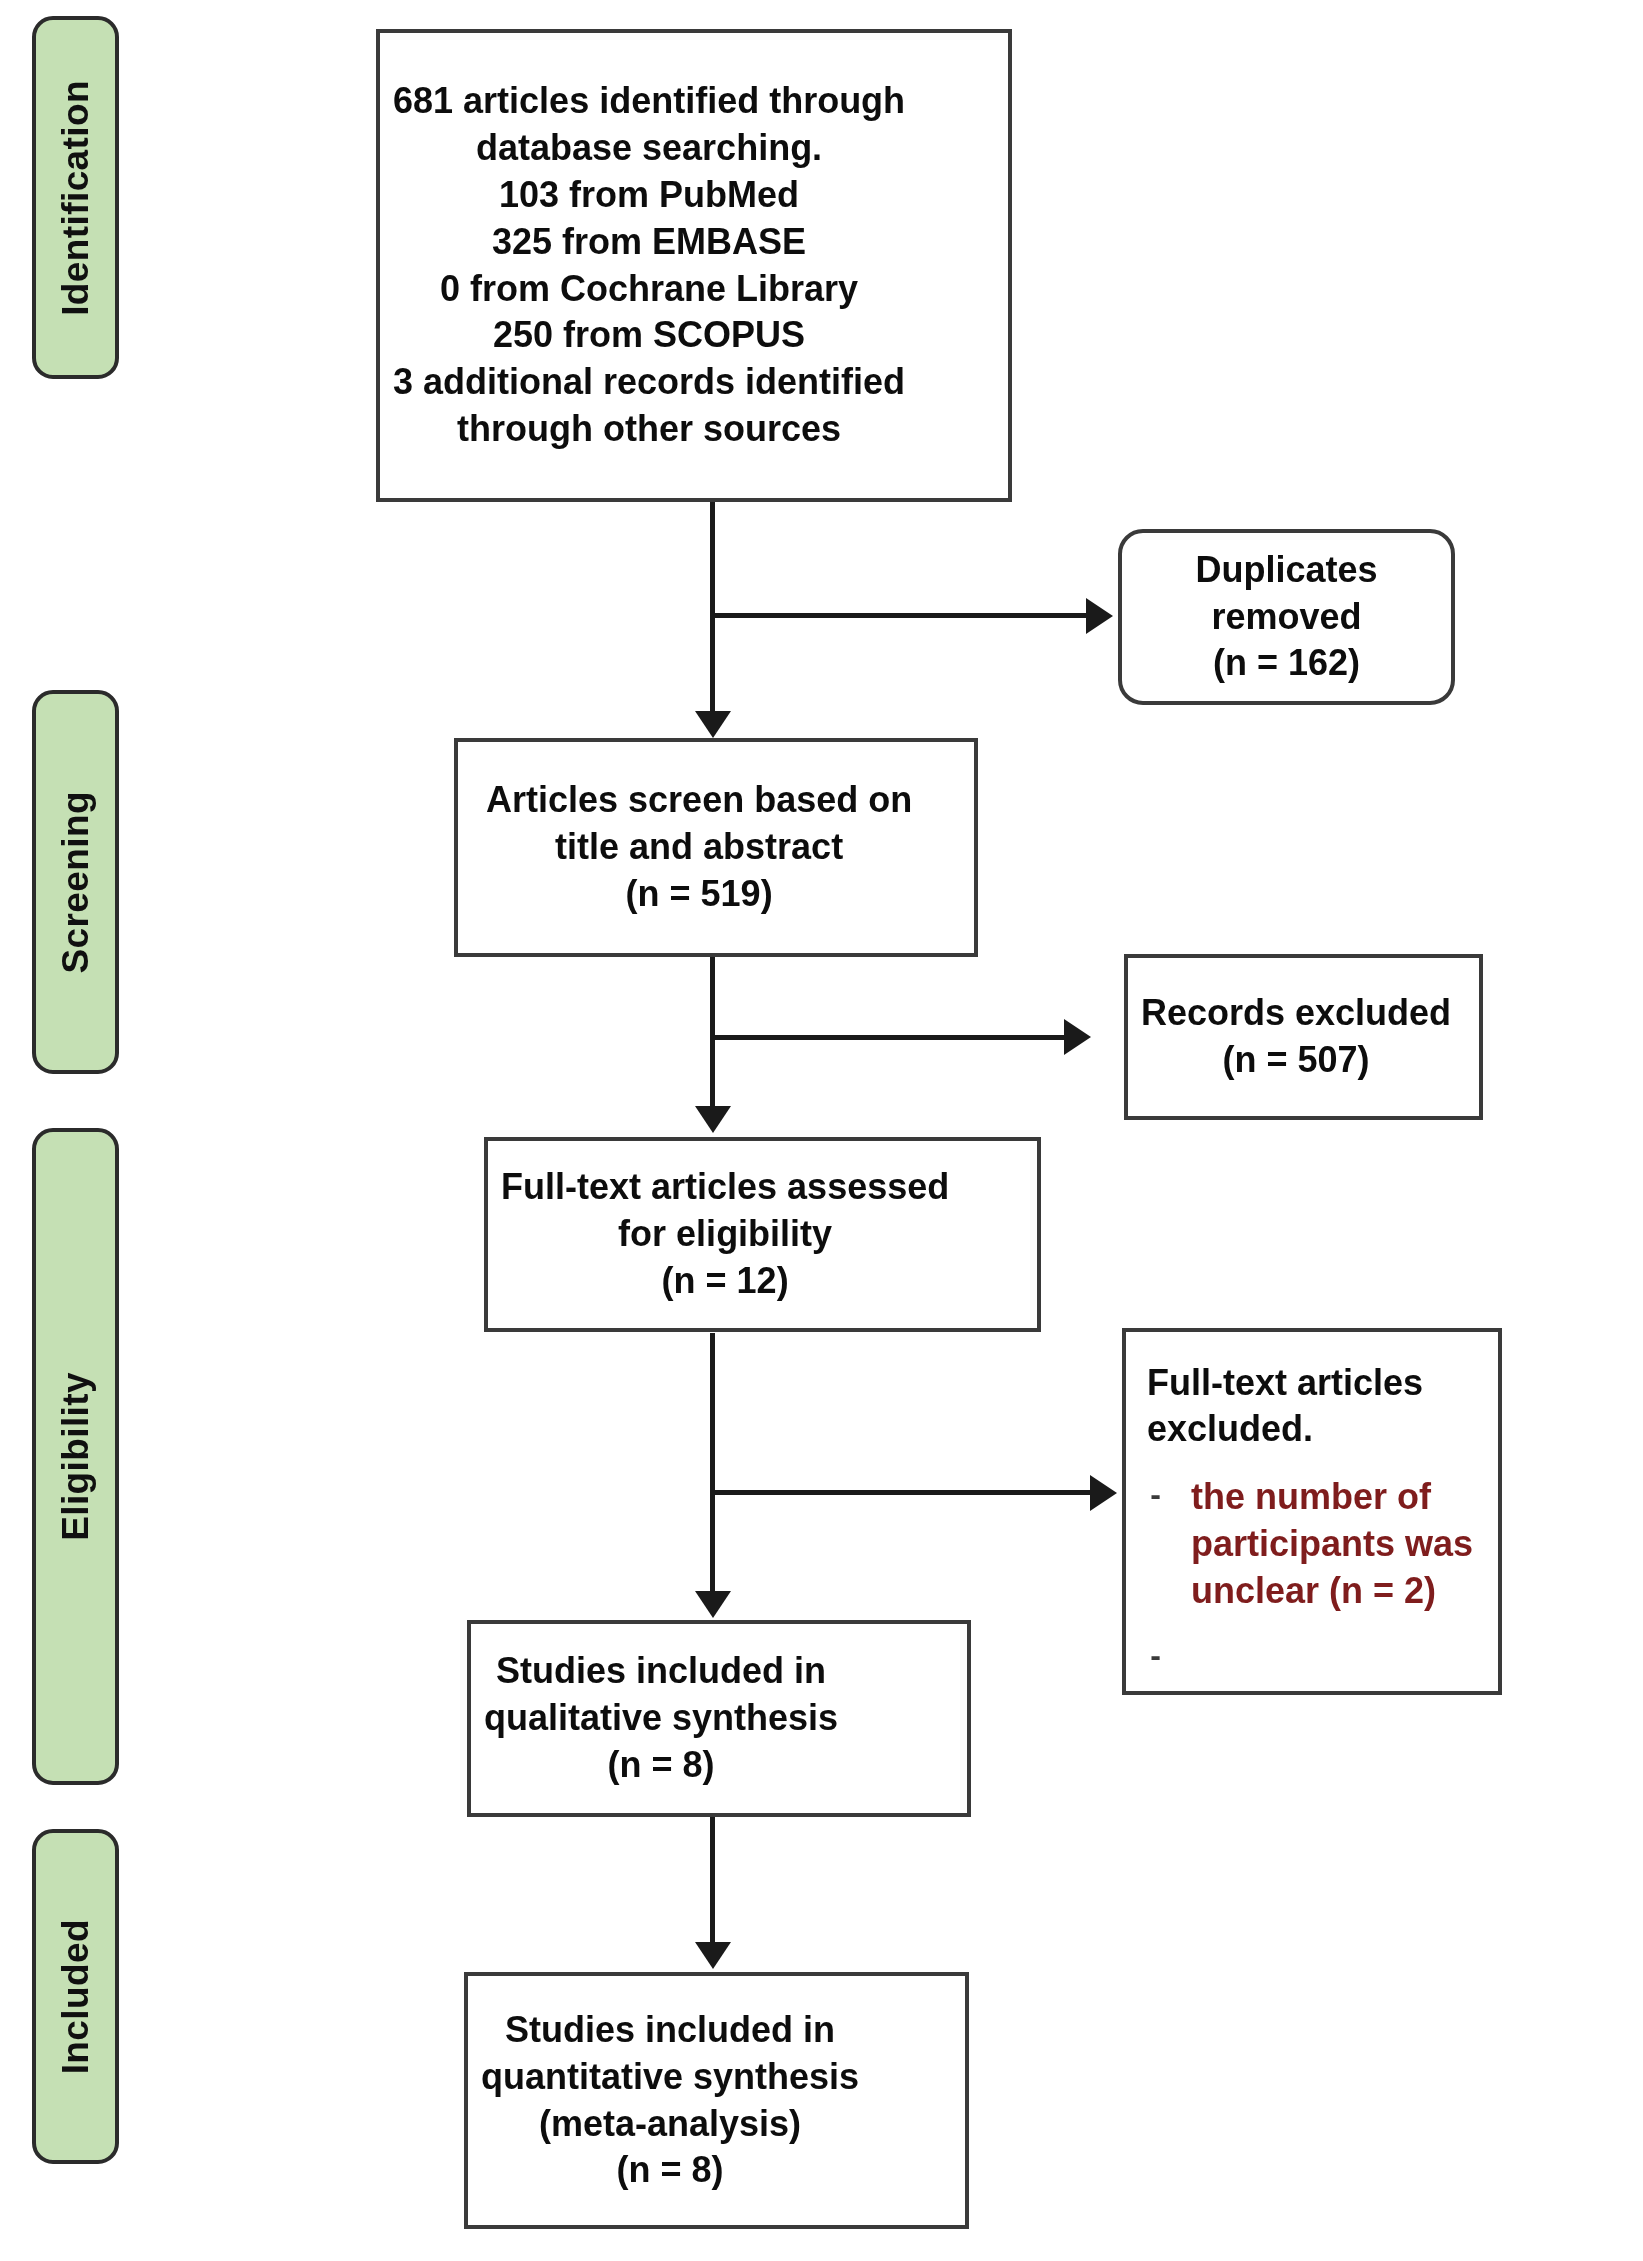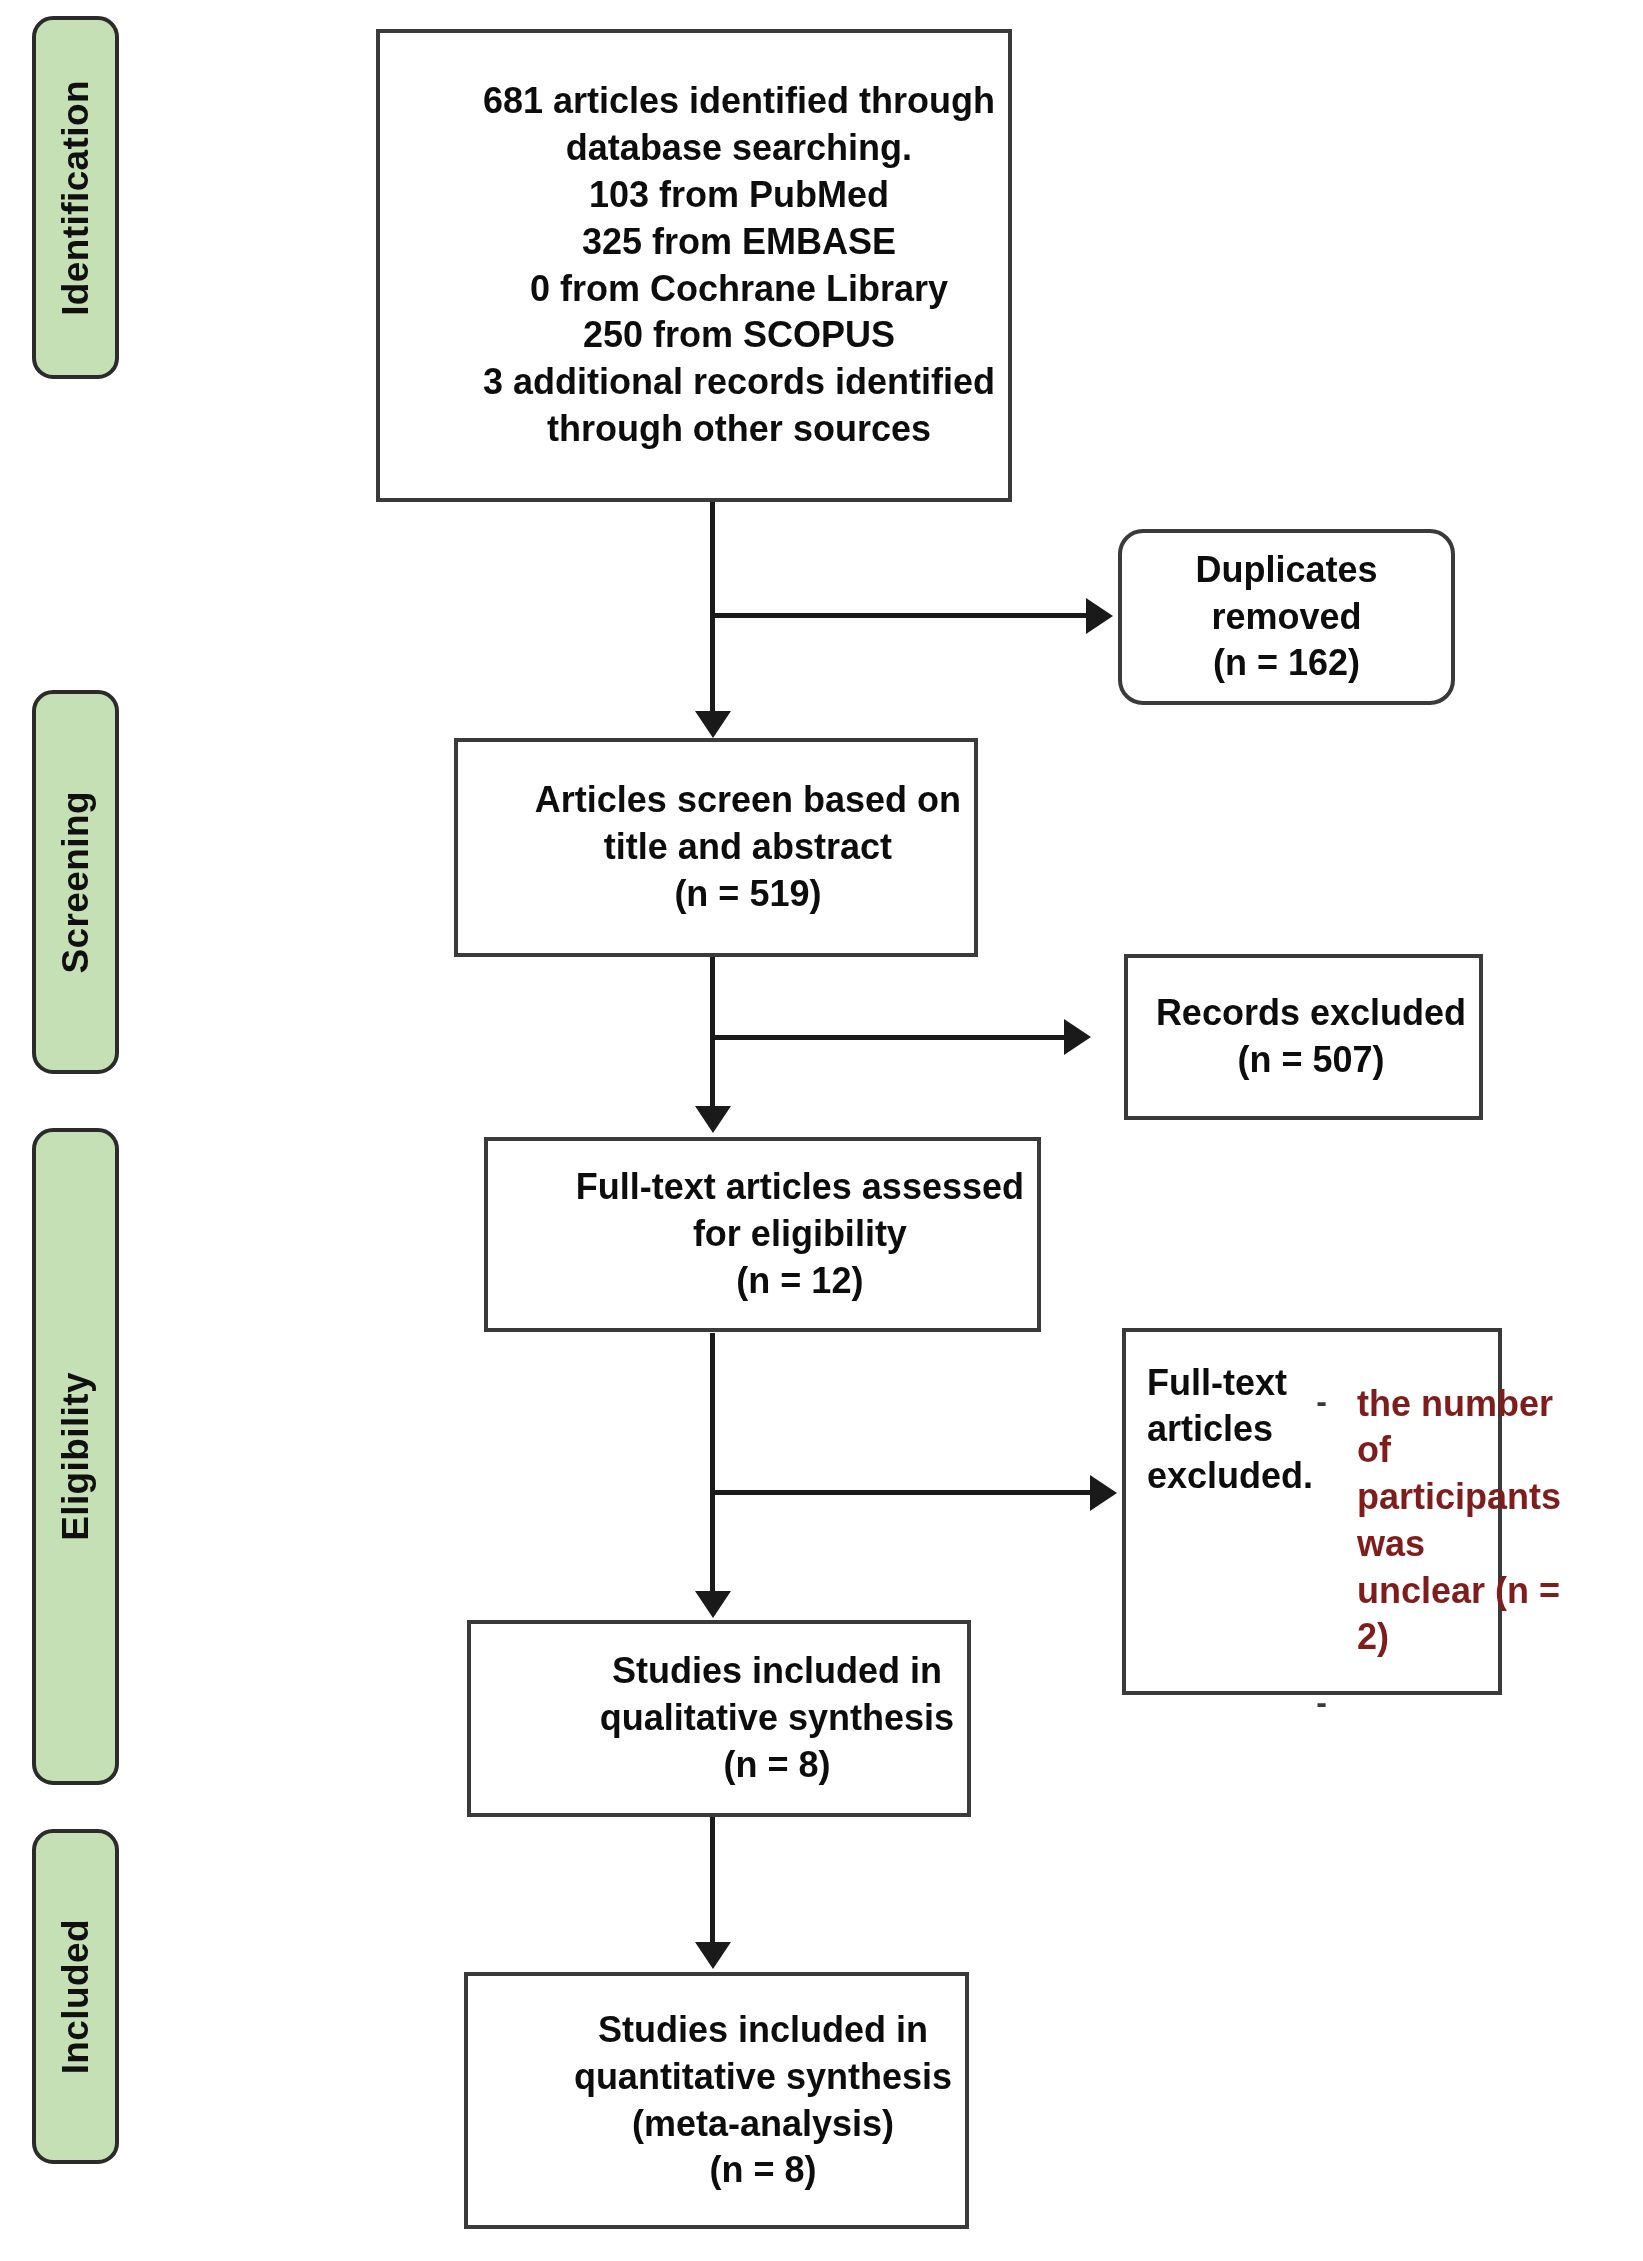--- a/index.html
+++ b/index.html
@@ -39,39 +39,39 @@
     font-family: "Liberation Sans", sans-serif;
   }
 
   
   .pbox {
     position: absolute;
     background: #ffffff;
     border: 4px solid #3a3a3a;
     display: flex;
     align-items: center;
-    justify-content: flex-end;
+    justify-content: flex-start;
     padding: 8px 13px;
   }
   .pbox .ptext {
     text-align: center;
     font-size: 36px;
     font-weight: bold;
     line-height: 1.30;
     color: #0d0d0d;
     white-space: pre-line;
     font-family: "Liberation Sans", sans-serif;
   }
 
   
   .pbox.left-align {
     align-items: flex-start;
     justify-content: flex-start;
     padding: 27.5px 16px 16px 21px;
-    flex-direction: row;
+    flex-direction: column;
   }
   .pbox.left-align .ptext {
     text-align: left;
     white-space: normal;
   }
   .bullet-list { margin-top: 21px; width: 100%; }
   .bullet-row {
     display: flex;
     align-items: flex-start;
     margin-bottom: 21px;

